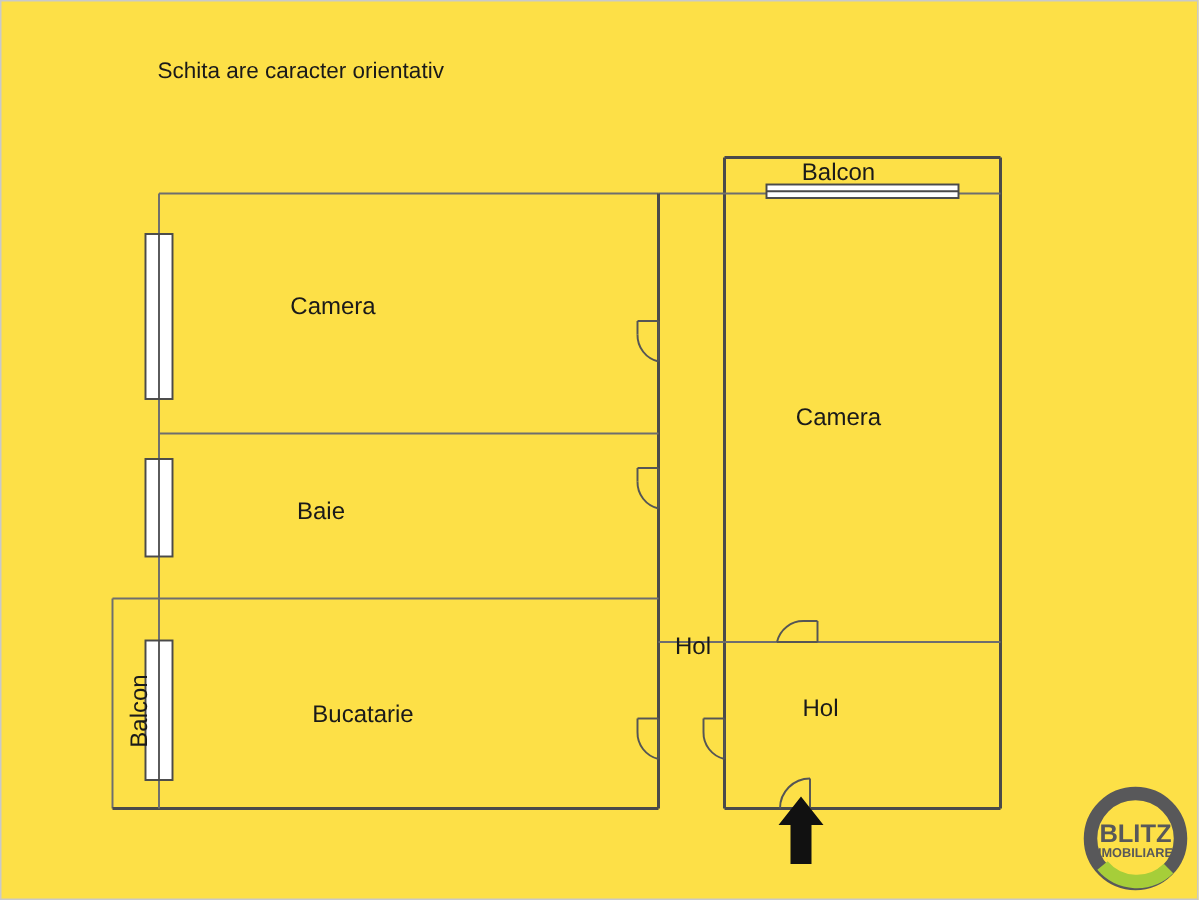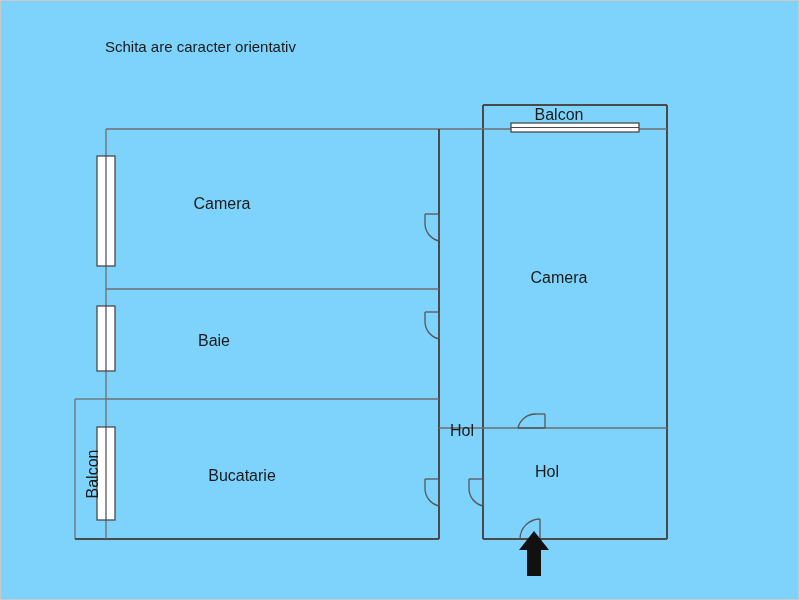--- a/index.html
+++ b/index.html
@@ -10,21 +10,21 @@
   body {
     width: 799px;
     height: 600px;
     font-family: "Liberation Sans", sans-serif;
     overflow: hidden;
   }
   #plan-wrapper {
     position: relative;
     width: 799px;
     height: 600px;
-    background: #7dd3fc;
+    background: #fde047;
     box-sizing: border-box;
     border: 1px solid #c9c9c9;
   }
   #plan-svg {
     position: absolute;
     left: 0;
     top: 0;
     display: block;
   }
   .room-label {
@@ -209,14 +209,25 @@
     <text class="room-label" x="558" y="115">Balcon</text>
 
     <text class="room-label" x="558" y="278">Camera</text>
 
     <text class="room-label" x="461" y="431">Hol</text>
 
     <text class="room-label" x="546" y="472">Hol</text>
 
   </svg>
 
+  <div id="logo-box">
+    <svg id="logo-svg" width="80" height="80" viewBox="0 0 80 80">
+
+      <circle cx="40" cy="40" r="30" fill="none" stroke="#58585a" stroke-width="9"></circle>
+
+      <path d="M 62 60 A 30 30 0 0 1 18 58" fill="none" stroke="#a6ce39" stroke-width="9" stroke-linecap="butt"></path>
+
+      <text class="logo-word" x="40" y="42" font-size="17" fill="#58585a">BLITZ</text>
+      <text class="logo-word" x="40" y="52" font-size="8.5" fill="#58585a">IMOBILIARE</text>
+    </svg>
+  </div>
 
 </div>
 
 </body></html>

